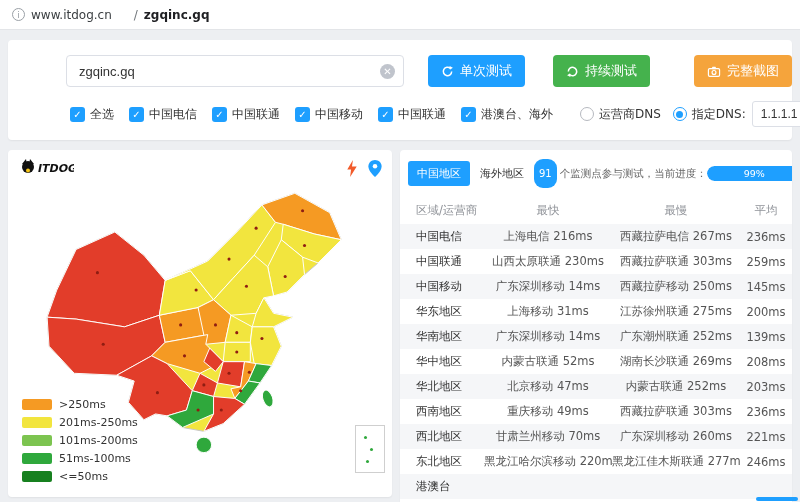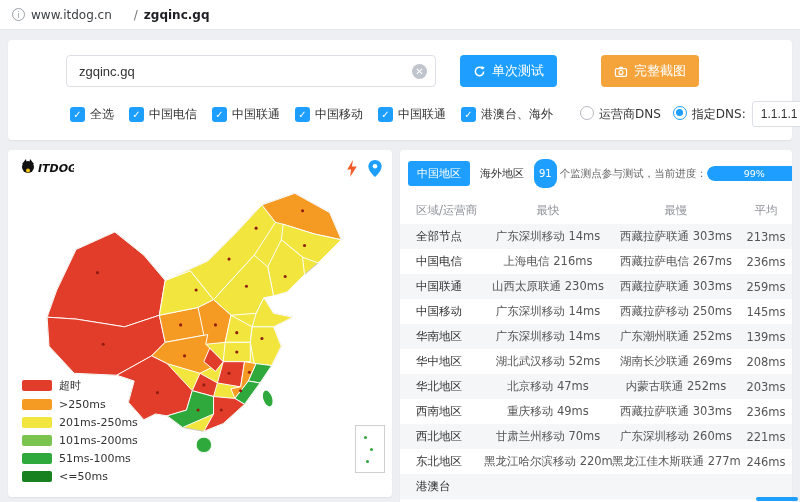--- a/index.html
+++ b/index.html
@@ -31,21 +31,21 @@
          display:flex; align-items:center; gap:6px; cursor:pointer; white-space:nowrap; }
   .btn-blue   { background:var(--blue);   margin-left:24px; }
   .btn-green  { background:var(--green);  margin-left:28px; }
   .btn-orange { background:var(--orange); margin-left:44px; }
   .btn svg { display:block; }
 
   .filter-row { display:flex; align-items:center; padding:14px 0 0 62px; font-size:12px; color:#333; white-space:nowrap; }
   .cb { display:flex; align-items:center; margin-right:15px; cursor:pointer; }
   .cb .box { width:15px; height:15px; background:var(--blue); border-radius:3px; color:#fff; font-size:10px;
              display:flex; align-items:center; justify-content:center; margin-right:5px; }
-  .radio { display:flex; margin-left:12px; cursor:pointer; }
+  .radio { display:flex; align-items:center; margin-left:12px; cursor:pointer; }
   .radio .circle { width:14px; height:14px; border:1px solid #b6b9bf; border-radius:50%; margin-right:5px;
                    background:#fff; display:flex; align-items:center; justify-content:center; }
   .radio.checked .circle { border-color:var(--blue); }
   .radio .dot { width:7px; height:7px; border-radius:50%; background:var(--blue); }
   .dns-input { width:148px; height:26px; border:1px solid #dcdfe6; border-radius:3px; font-size:12px;
                padding:0 8px; margin-left:6px; color:#333; outline:none; }
 
   
   .map-card { position:absolute; left:8px; top:150px; width:384px; height:347px; background:#fff;
               border-radius:4px; box-shadow:0 1px 2px rgba(0,0,0,.06); overflow:hidden; }
@@ -101,20 +101,27 @@
       <div class="search-box">
         <input class="search-input" type="text" value="zgqinc.gq" style="">
         <span class="clear-btn">✕</span>
       </div>
       <button class="btn btn-blue">
         <svg width="13" height="13" viewBox="0 0 14 14">
           <path d="M11.5 7a4.5 4.5 0 1 1-1.4-3.3" fill="none" stroke="#fff" stroke-width="1.6"></path>
           <polygon points="9.2,1.2 12.8,3.0 9.6,5.2" fill="#fff"></polygon>
         </svg>
         <span>单次测试</span>
+      </button>
+      <button class="btn btn-green">
+        <svg width="13" height="13" viewBox="0 0 14 14">
+          <path d="M2.5 7a4.5 4.5 0 1 1 1.4 3.3" fill="none" stroke="#fff" stroke-width="1.6"></path>
+          <polygon points="4.8,12.8 1.2,11.0 4.4,8.8" fill="#fff"></polygon>
+        </svg>
+        <span>持续测试</span>
       </button>
       <button class="btn btn-orange">
         <svg width="14" height="13" viewBox="0 0 14 14">
           <rect x="5" y="2" width="4" height="2.6" rx="0.6" fill="#fff"></rect>
           <rect x="1" y="3.8" width="12" height="8.4" rx="1.4" fill="none" stroke="#fff" stroke-width="1.3"></rect>
           <circle cx="7" cy="8" r="2.1" fill="none" stroke="#fff" stroke-width="1.3"></circle>
         </svg>
         <span>完整截图</span>
       </button>
     </div>
@@ -234,24 +241,20 @@
           <circle cx="234" cy="226" r="1.6"></circle>
         <circle cx="196" cy="220" r="1.6"></circle>
           <circle cx="148" cy="228" r="1.6"></circle>
           <circle cx="190" cy="246" r="1.6"></circle>
         <circle cx="214" cy="246" r="1.6"></circle>
       </g>
     </svg>
 
     <div class="legend">
         <div class="legend-item">
-          <span class="swatch" style="background: rgb(226, 61, 42);"></span>
-          <span class="lb">超时</span>
-        </div>
-        <div class="legend-item">
           <span class="swatch" style="background: rgb(245, 154, 35);"></span>
           <span class="lb">&gt;250ms</span>
         </div>
         <div class="legend-item">
           <span class="swatch" style="background: rgb(242, 229, 62);"></span>
           <span class="lb">201ms-250ms</span>
         </div>
         <div class="legend-item">
           <span class="swatch" style="background: rgb(124, 196, 80);"></span>
           <span class="lb">101ms-200ms</span>
@@ -291,52 +294,52 @@
       <thead>
         <tr>
           <th>区域/运营商</th>
           <th>最快</th>
           <th>最慢</th>
           <th>平均</th>
         </tr>
       </thead>
       <tbody>
           <tr>
-            <td>全部节点</td>
-            <td>广东深圳移动 14ms</td>
-            <td>西藏拉萨联通 303ms</td>
-            <td>213ms</td>
-          </tr>
-          <tr>
             <td>中国电信</td>
             <td>上海电信 216ms</td>
             <td>西藏拉萨电信 267ms</td>
             <td>236ms</td>
           </tr>
           <tr>
             <td>中国联通</td>
             <td>山西太原联通 230ms</td>
             <td>西藏拉萨联通 303ms</td>
             <td>259ms</td>
           </tr>
           <tr>
             <td>中国移动</td>
             <td>广东深圳移动 14ms</td>
             <td>西藏拉萨移动 250ms</td>
             <td>145ms</td>
           </tr>
           <tr>
+            <td>华东地区</td>
+            <td>上海移动 31ms</td>
+            <td>江苏徐州联通 275ms</td>
+            <td>200ms</td>
+          </tr>
+          <tr>
             <td>华南地区</td>
             <td>广东深圳移动 14ms</td>
             <td>广东潮州联通 252ms</td>
             <td>139ms</td>
           </tr>
           <tr>
             <td>华中地区</td>
-            <td>湖北武汉移动 52ms</td>
+            <td>内蒙古联通 52ms</td>
             <td>湖南长沙联通 269ms</td>
             <td>208ms</td>
           </tr>
           <tr>
             <td>华北地区</td>
             <td>北京移动 47ms</td>
             <td>内蒙古联通 252ms</td>
             <td>203ms</td>
           </tr>
           <tr>

